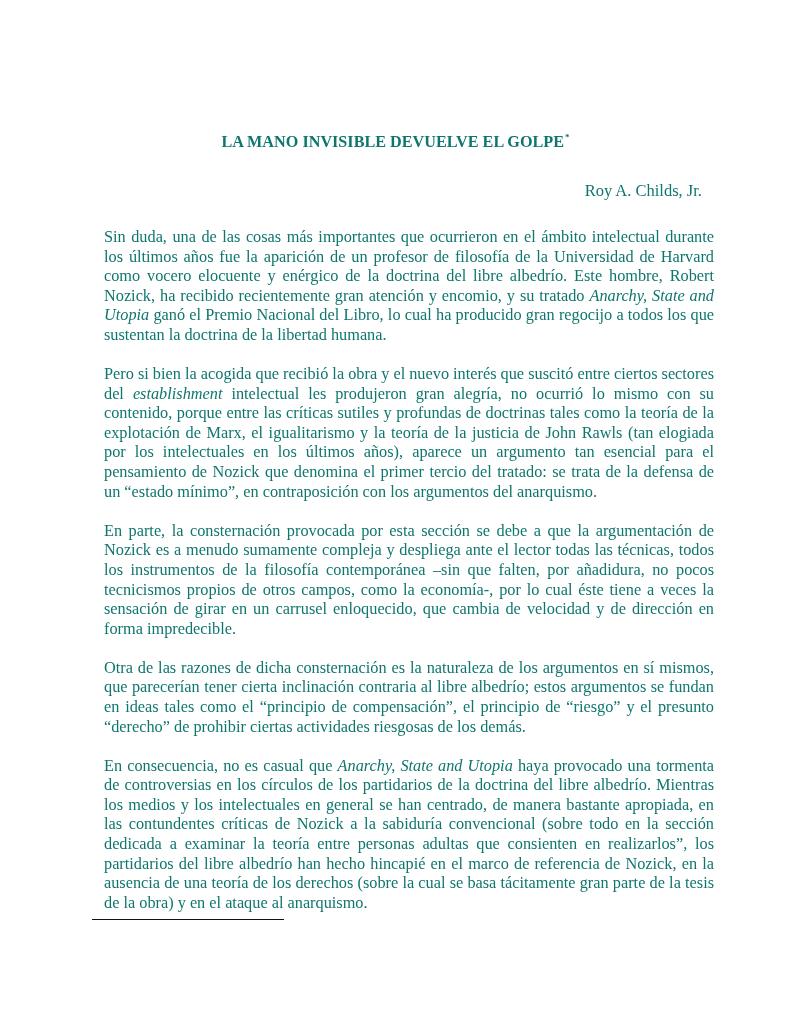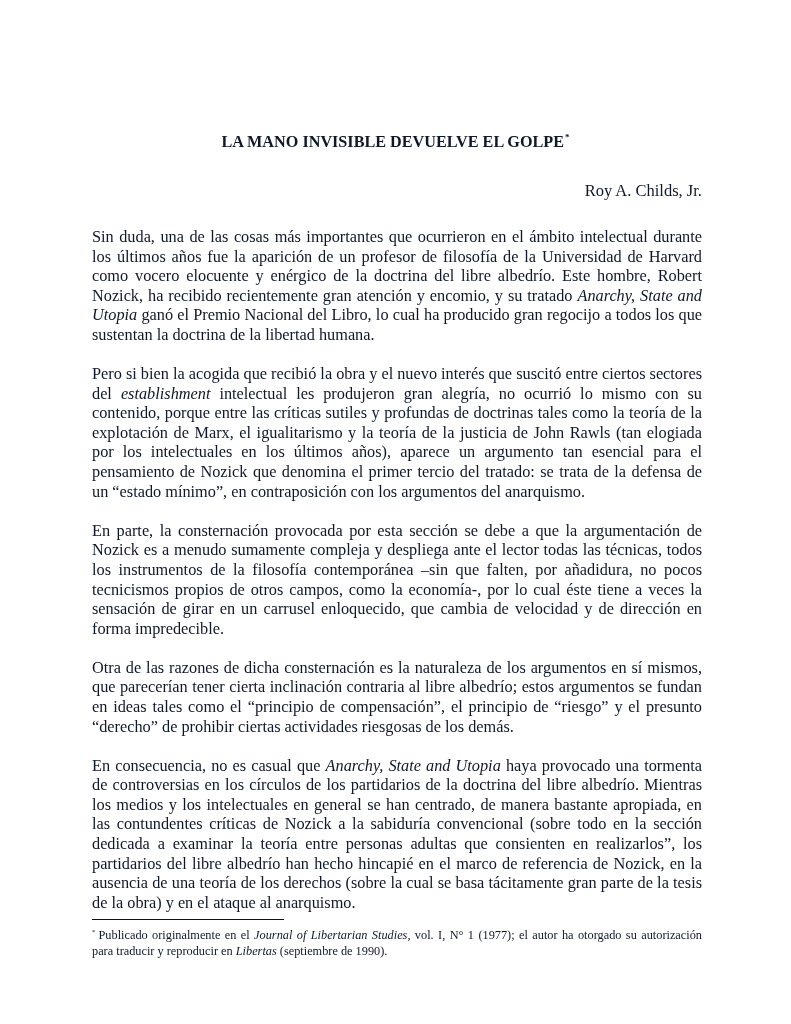--- a/index.html
+++ b/index.html
@@ -1,33 +1,33 @@
 <!DOCTYPE html>
 <html><head>
 <meta charset="utf-8">
 <style>
   html, body { margin: 0; padding: 0; background: #ffffff; }
   body { width: 791px; height: 1024px; position: relative; overflow: hidden; }
   .page {
     position: absolute; left: 0; top: 0; width: 791px; height: 1024px;
-    background: #ffffff; color: #0f172a;
+    background: #ffffff; color: #0f766e;
     font-family: "Liberation Serif", "DejaVu Serif", serif;
   }
   .title {
     position: absolute; top: 132px; left: 0; width: 791px;
     text-align: center; font-weight: bold; font-size: 16.2px; letter-spacing: 0;
   }
   .title sup { font-size: 9px; vertical-align: 7px; margin-left: 1px; }
   .author {
     position: absolute; top: 170px; right: 89px;
     font-size: 16.5px;
     margin-top: 11px;
   }
   .body {
-    position: absolute; left: 92px; top: 227px; width: 610px;
+    position: absolute; left: 104px; top: 227px; width: 610px;
   }
   .para {
     margin: 0 0 19.5px 0;
     font-size: 16.3px; line-height: 19.6px;
     text-align: justify; hyphens: none;
   }
   .para i { font-style: italic; }
   .rule {
     position: absolute; left: 92px; top: 919px; width: 192px; height: 0;
     border-top: 1.2px solid #111;
@@ -53,14 +53,13 @@
 
     <p class="para"><span>En parte, la consternación provocada por esta sección se debe a que la argumentación de Nozick es a menudo sumamente compleja y despliega ante el lector todas las técnicas, todos los instrumentos de la filosofía contemporánea –sin que falten, por añadidura, no pocos tecnicismos propios de otros campos, como la economía-, por lo cual éste tiene a veces la sensación de girar en un carrusel enloquecido, que cambia de velocidad y de dirección en forma impredecible.</span></p>
 
     <p class="para"><span>Otra de las razones de dicha consternación es la naturaleza de los argumentos en sí mismos, que parecerían tener cierta inclinación contraria al libre albedrío; estos argumentos se fundan en ideas tales como el “principio de compensación”, el principio de “riesgo” y el presunto “derecho” de prohibir ciertas actividades riesgosas de los demás.</span></p>
 
     <p class="para"><span>En consecuencia, no es casual que </span><i>Anarchy, State and Utopia</i><span> haya provocado una tormenta de controversias en los círculos de los partidarios de la doctrina del libre albedrío. Mientras los medios y los intelectuales en general se han centrado, de manera bastante apropiada, en las contundentes críticas de Nozick a la sabiduría convencional (sobre todo en la sección dedicada a examinar la teoría entre personas adultas que consienten en realizarlos”, los partidarios del libre albedrío han hecho hincapié en el marco de referencia de Nozick, en la ausencia de una teoría de los derechos (sobre la cual se basa tácitamente gran parte de la tesis de la obra) y en el ataque al anarquismo.</span></p>
   </div>
 
   <div class="rule"></div>
 
-  <div class="footnote"><sup>*</sup><span>Publicado originalmente en el </span><i>Journal of Libertarian Studies</i><span>, vol. I, N° 1 (1977); el autor ha otorgado su autorización para traducir y reproducir en </span><i>Libertas</i><span> (septiembre de 1990).</span></div>
 </div>
 
 </body></html>

